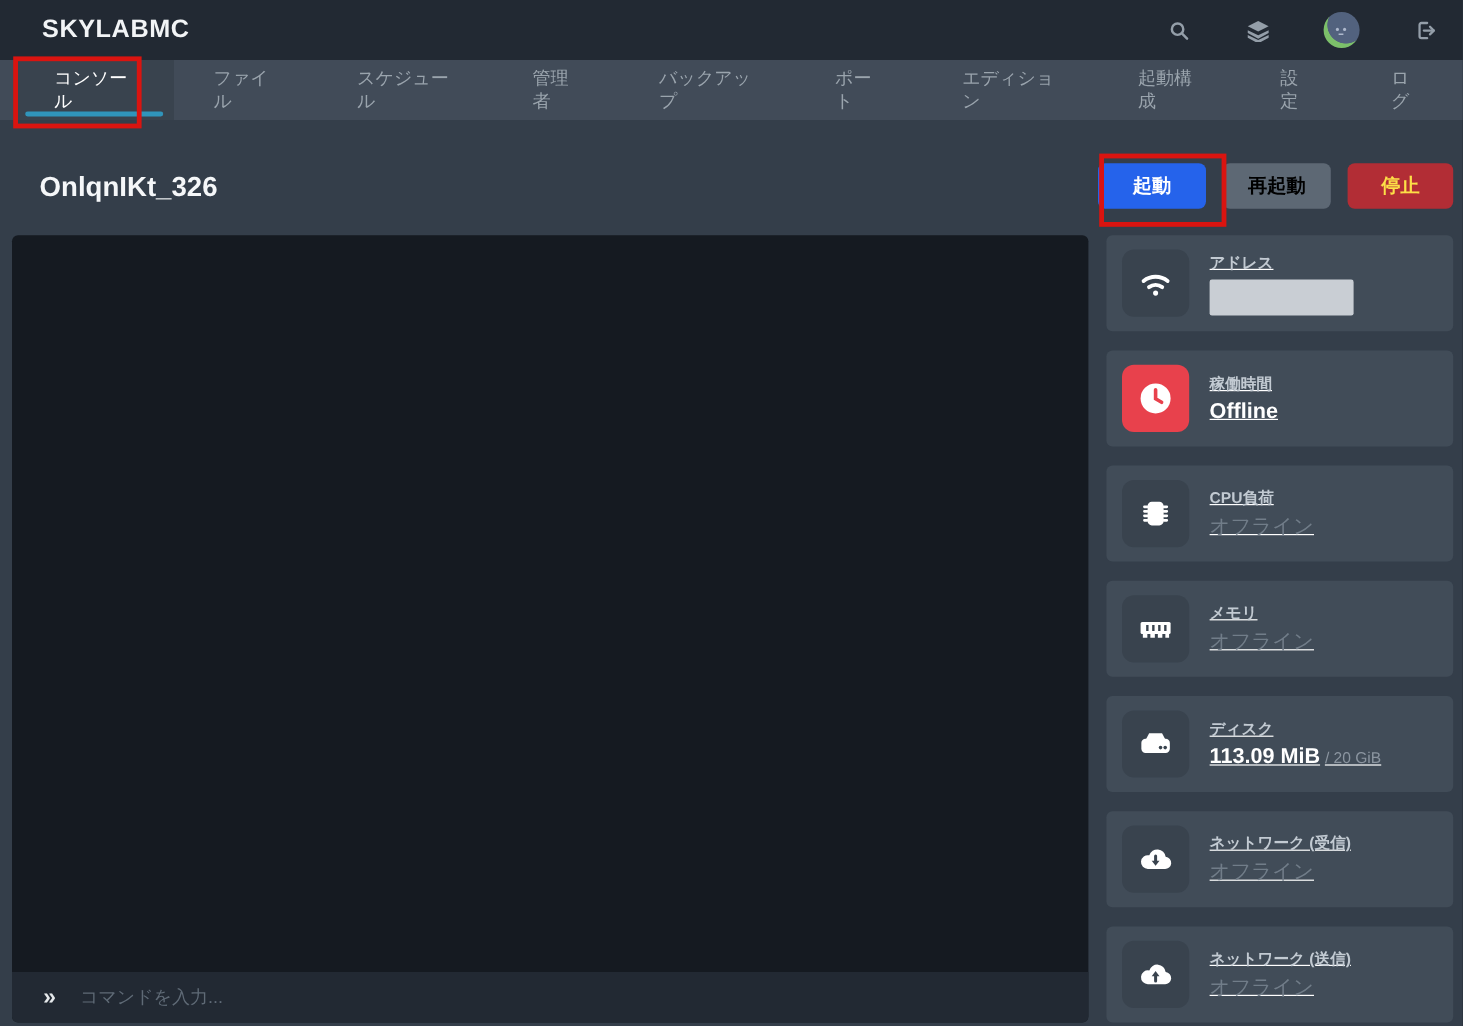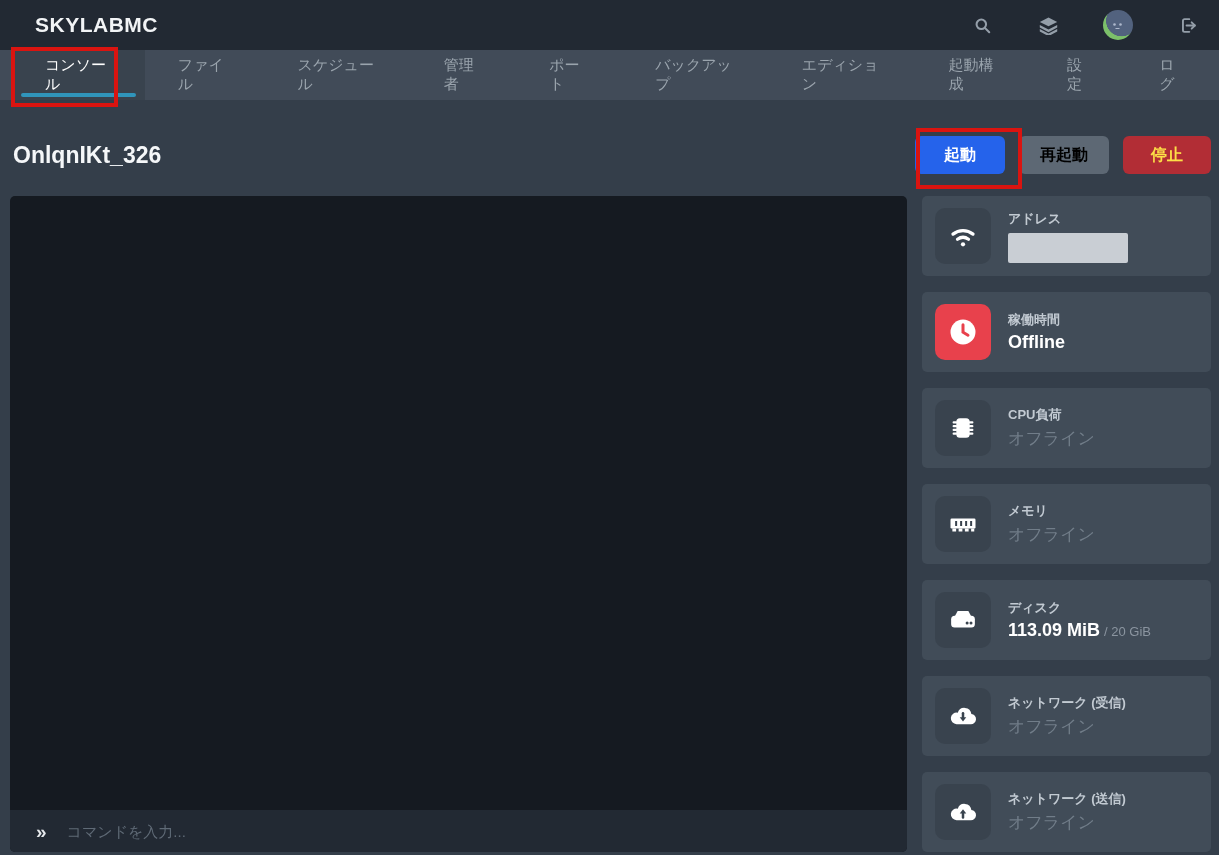--- a/index.html
+++ b/index.html
@@ -39,20 +39,21 @@
   }
   .tab.active { color:#ffffff; background:#39434e; }
   .tab.active::after {
     content:""; position:absolute; left:9px; right:9px; bottom:3px;
     height:4px; background:#3095bb; border-radius:2px;
   }
   
   .page-head {
     height:96px; display:flex; align-items:center; justify-content:space-between;
     padding:14px 8px 0 13px;
+    margin-left:20px;
   }
   .page-title { font-size:23px; font-weight:bold; color:#f5f7f9; }
   .power-buttons { display:flex; gap:14px; }
   .btn {
     border:none; border-radius:6px; height:38px;
     font-size:16px; font-weight:bold; cursor:pointer;
     font-family:inherit;
   }
   .btn-start   { background:#2563eb; color:#fff; width:90px; }
   .btn-restart { background:#5d6874; color:#000000; width:90px; }
@@ -79,21 +80,21 @@
   .stat-card {
     height:80px; background:#414c58; border-radius:5px;
     display:flex; align-items:center; padding-left:13px;
   }
   .icon-box {
     width:56px; height:56px; border-radius:10px; background:#39434e;
     display:flex; align-items:center; justify-content:center; flex:none;
   }
   .icon-box svg { width:30px; height:30px; }
   .icon-box.red { background:#e8414c; }
-  .card-text { margin-left:17px; display:flex; flex-direction:column; gap:3px; }
+  .card-text { margin-left:17px; display:flex; flex-direction:column; gap:3px;text-decoration:underline; }
   .card-label { font-size:13px; font-weight:bold; color:#c2cad2; }
   .card-value-strong { font-size:18px; font-weight:bold; color:#ffffff; }
   .card-value-muted  { font-size:17px; color:#717d89; }
   .value-suffix { font-size:13px; font-weight:normal; color:#8b95a0; margin-left:4px; }
   .redacted-block { width:120px; height:30px; background:#c9ced4; border-radius:2px; margin-top:2px; }
   .value-row { display:flex; align-items:baseline; }
   
   .annotation-box {
     position:absolute; border:4px solid #da1410; pointer-events:none; z-index:50;
   }
@@ -136,22 +137,22 @@
         </svg>
       </span>
     </div>
   </header>
 
   <nav class="nav-tabs">
     <a class="tab active">コンソール</a>
     <a class="tab">ファイル</a>
     <a class="tab">スケジュール</a>
     <a class="tab">管理者</a>
+    <a class="tab">バックアップ</a>
     <a class="tab">ポート</a>
-    <a class="tab">バックアップ</a>
     <a class="tab">エディション</a>
     <a class="tab">起動構成</a>
     <a class="tab">設定</a>
     <a class="tab">ログ</a>
   </nav>
 
   <div class="page-head">
     <h1 class="page-title">OnlqnIKt_326</h1>
     <div class="power-buttons">
       <button class="btn btn-start">起動</button>

